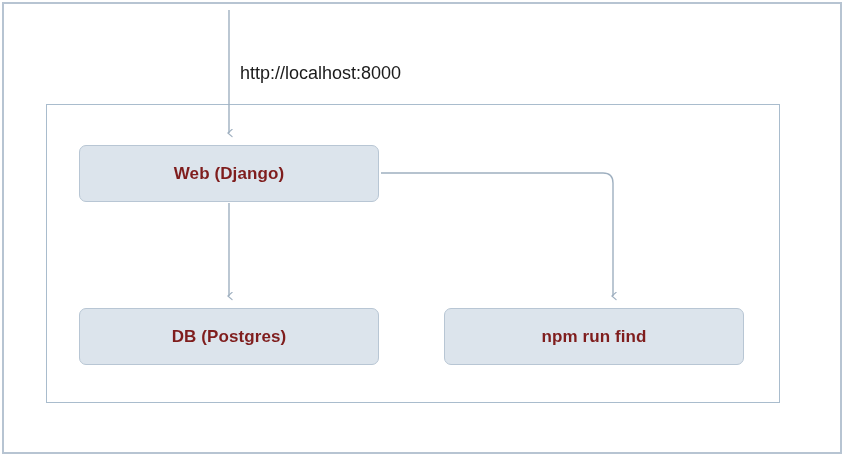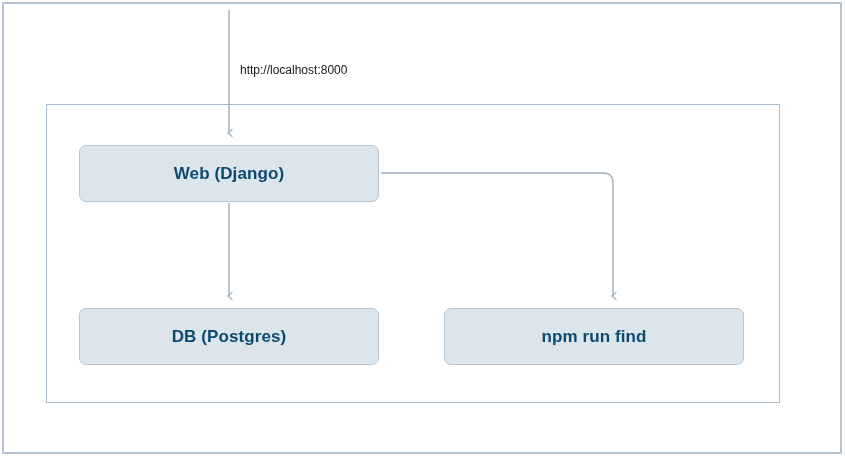--- a/index.html
+++ b/index.html
@@ -42,21 +42,21 @@
   
   .node {
     position: absolute;
     box-sizing: border-box;
     background: #dce4ec;
     border: 1px solid #b8c6d4;
     border-radius: 7px;
     display: flex;
     align-items: center;
     justify-content: center;
-    color: #0c4a6e;
+    color: #7f1d1d;
     font-weight: bold;
     font-size: 17px;
     letter-spacing: 0.1px;
     font-family: "Liberation Sans", sans-serif;
   }
   #node-web {
     left: 79px;
     top: 145px;
     width: 300px;
     height: 57px;
@@ -69,21 +69,21 @@
   }
   #node-npm {
     left: 444px;
     top: 308px;
     width: 300px;
     height: 57px;
   }
   
   .edge-label {
     position: absolute;
-    font-size: 12px;
+    font-size: 18px;
     color: #1a1a1a;
     white-space: nowrap;
     font-family: "Liberation Sans", sans-serif;
     line-height: 1;
   }
   #label-http {
     left: 240px;
     top: 64px;
   }
   #label-find {

